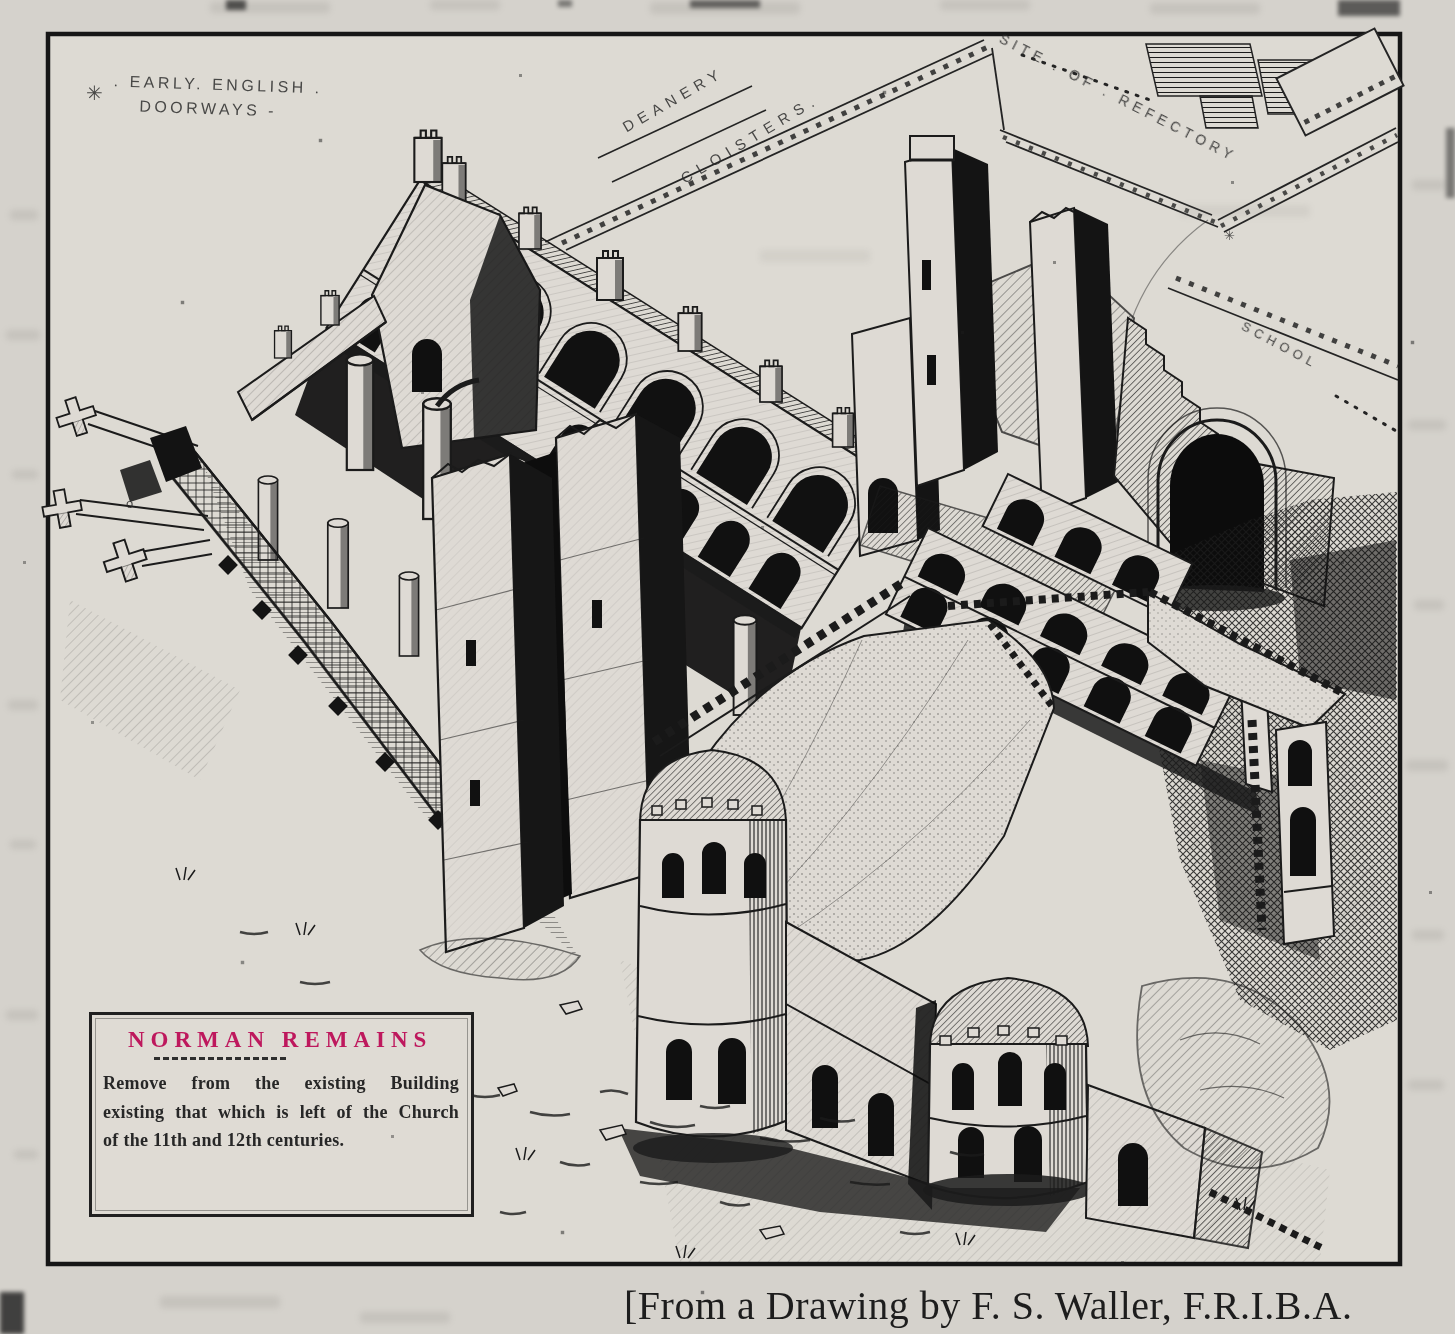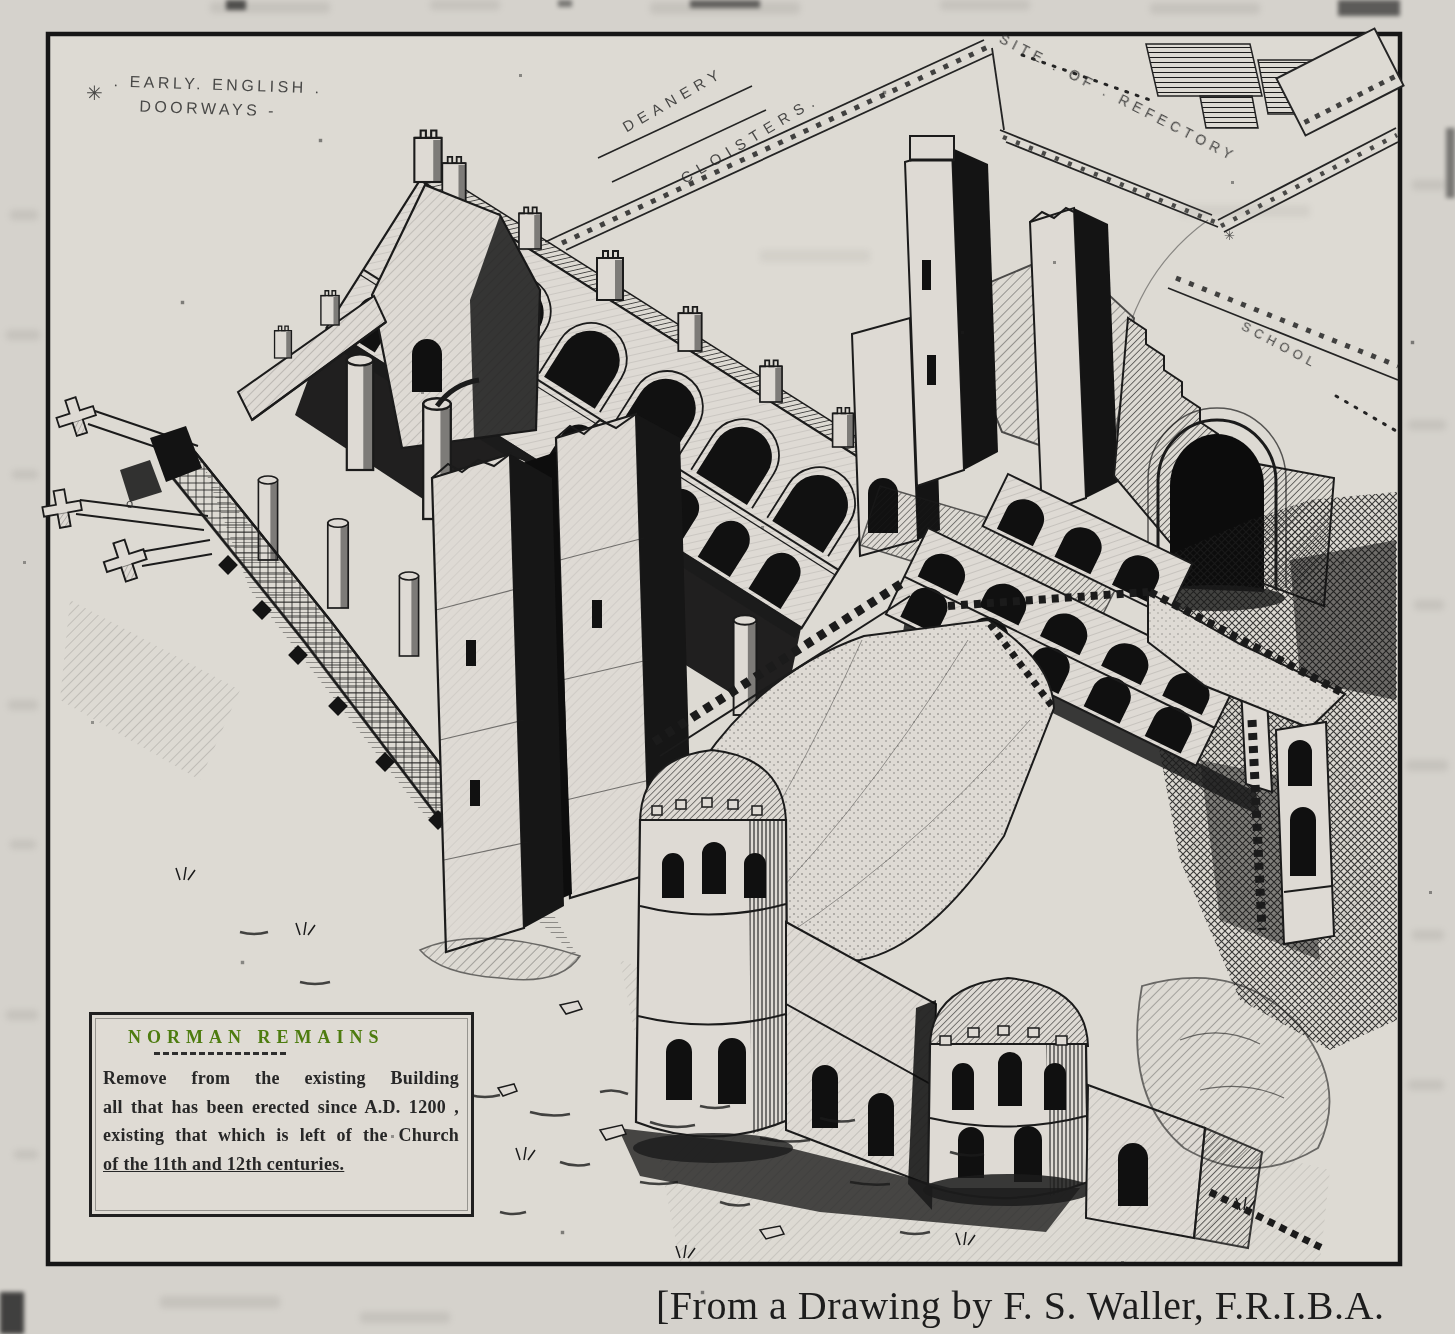--- a/index.html
+++ b/index.html
@@ -8,30 +8,30 @@
     background:#d5d2cc;
     font-family:"Liberation Serif",serif;
   }
   svg text{font-family:"Liberation Sans",sans-serif;fill:#2d2d2d;}
   
   .legend{
     position:absolute;left:89px;top:1012px;width:385px;height:205px;
     background:#dfdbd4;border:3px solid #202020;box-sizing:border-box;
     outline:1px solid rgba(31,31,31,.38);outline-offset:-7px;
   }
-  .legend-title{margin:12px 0 0 36px;font-size:18px;font-weight:bold;letter-spacing:6px;color:#4d7c0f;}
+  .legend-title{margin:12px 0 0 36px;font-size:23px;font-weight:bold;letter-spacing:6px;color:#be185d;}
   .legend-rule{width:132px;height:0;margin:4px 0 9px 62px;border-top:3px dashed #2e2e2e;}
   .legend-line{
     margin:0 12px 0 11px;font-size:18px;line-height:28.5px;font-weight:bold;color:#272727;
     text-align:justify;text-align-last:justify;letter-spacing:.3px;
   }
-  .legend-line:last-child{text-align-last:auto;text-decoration:underline;}
+  .legend-line:last-child{text-align-last:auto;}
   
   .caption{
-    position:absolute;left:656px;top:1282px;font-size:40px;color:#1d1d1d;
+    position:absolute;left:624px;top:1282px;font-size:40px;color:#1d1d1d;
     white-space:nowrap;letter-spacing:.5px;
   }
   
   .bleed span{position:absolute;display:block;background:#76746e;opacity:.16;filter:blur(3px);border-radius:3px;}
   .smudge{position:absolute;background:#1c1c1c;filter:blur(2px);}
   .speckles{
     position:absolute;left:0;top:0;width:1px;height:1px;background:transparent;
     box-shadow:
       320px 140px 0 1.2px rgba(30,30,30,.5), 520px 75px 0 1px rgba(30,30,30,.45),
       884px 92px 0 1.2px rgba(30,30,30,.5), 1054px 262px 0 1px rgba(30,30,30,.45),
@@ -425,21 +425,20 @@
     <text transform="translate(1278,349) rotate(28)" text-anchor="middle" font-size="13" letter-spacing="5">SCHOOL</text>
     <text x="1224" y="240" font-size="13">✳</text>
     <text x="126" y="508" font-size="13" letter-spacing="2">o.</text>
   </g>
 </svg>
 
   <div class="legend">
     <div class="legend-title">NORMAN REMAINS</div>
     <div class="legend-rule"></div>
     <div class="legend-line">Remove from the existing Building</div>
-    <div class="legend-line">all that has been erected since A.D. 1200 ,</div>
     <div class="legend-line">existing that which is left of the Church</div>
     <div class="legend-line">of the 11th and 12th centuries.</div>
   </div>
 
   <div class="caption">[From a Drawing by F. S. Waller, F.R.I.B.A.</div>
 
   <div class="bleed">
     <span style="left:210px;top:2px;width:120px;height:11px"></span>
     <span style="left:430px;top:0;width:70px;height:10px"></span>
     <span style="left:650px;top:2px;width:150px;height:12px"></span>

